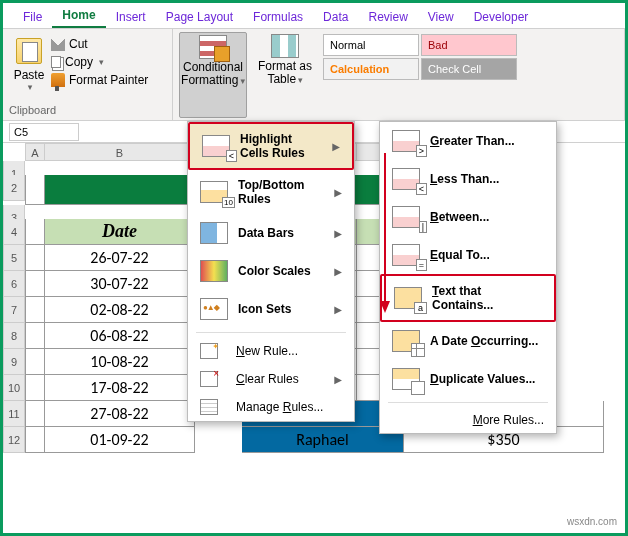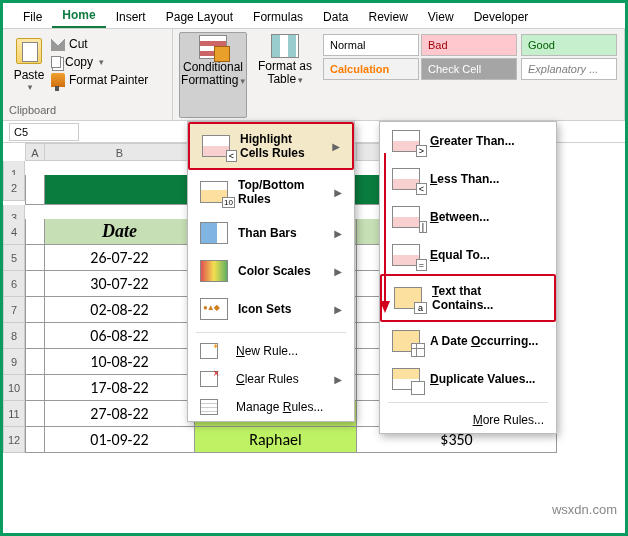--- a/index.html
+++ b/index.html
@@ -1,20 +1,20 @@
 <!DOCTYPE html>
 <html><head>
 <meta charset="utf-8">
 <style>
   * { box-sizing: border-box; font-family: "Segoe UI", Arial, sans-serif; }
   body { margin: 0; background: #fff; width: 628px; height: 536px; border: 3px solid #0a9b5e; overflow: hidden; position: relative; font-size: 12px; }
   
   
   .tabs { display: flex; align-items: flex-end; height: 26px; padding-left: 10px; background: #fff; border-bottom: 1px solid #d0d0d0; }
-  .tab { padding: 4px 10px; color: #000000; cursor: pointer; }
+  .tab { padding: 4px 10px; color: #6d28d9; cursor: pointer; }
   .tab.active { color: #107c41; border-bottom: 2px solid #107c41; font-weight: 600; }
   
   
   .ribbon { display: flex; background: #f3f2f1; border-bottom: 1px solid #d0d0d0; height: 92px; }
   .group { border-right: 1px solid #d0d0d0; padding: 3px 6px 2px; display: flex; flex-direction: column; }
   .group-label { text-align: left; font-size: 11px; color: #666; margin-top: auto; padding-bottom: 2px; }
   .clipboard-body { display: flex; flex: 1; }
   .paste-big { width: 40px; text-align: center; padding-top: 6px; }
   .paste-big .icn { width: 26px; height: 26px; margin: 0 auto 4px; background: linear-gradient(#ffe9a8,#f7d26e); border: 1px solid #c9a227; border-radius: 2px; position: relative; }
   .paste-big .icn::after { content:""; position:absolute; left:5px; top:3px; width:14px; height:18px; background:#fff; border:1px solid #888;}
@@ -52,21 +52,21 @@
   .grid-area{position:relative;background:#fff;}
   .colheads{display:flex;margin-left:22px;}
   .colheads div{border:1px solid #ccc;border-left:none;background:#e8e8e8;text-align:center;font-size:11px;color:#555;height:18px;line-height:18px;}
   .colheads div:first-child{border-left:1px solid #ccc;}
   .rowhead{width:22px;border:1px solid #ccc;border-top:none;background:#e8e8e8;text-align:center;font-size:11px;color:#555;display:flex;align-items:center;justify-content:center;}
   .gridrow{display:flex;height:26px;}
   .gridrow .rowhead{height:26px;}
   .cell{border:1px solid #999;border-top:none;border-left:none;display:flex;align-items:center;justify-content:center;font-family:Calibri,Arial,sans-serif;font-size:14px;}
   .titlecell{background:#0a7d3e;color:#fff;font-style:italic;font-family:"Times New Roman",serif;font-size:18px;font-weight:bold;justify-content:center;}
   .hdrcell{background:#c6dfb4;font-family:"Times New Roman",serif;font-style:italic;font-size:18px;font-weight:bold;}
-  .sel{background:#bef264;}
+  .sel{background:#0369a1;margin-left:47px;}
   .gridrow.r1{height:14px;}
   .gridrow.r2{height:30px;}
   .gridrow.r3{height:14px;}
   
   
   .menu{position:absolute;background:#fff;border:1px solid #bcbcbc;box-shadow:2px 3px 8px rgba(0,0,0,.3);z-index:10;}
   .menu-item{display:flex;align-items:center;gap:10px;padding:8px 12px;cursor:pointer;position:relative;}
   .menu-item .micn{width:28px;height:22px;flex-shrink:0;}
   .mi-hl{border:1px solid #888;background:linear-gradient(#fff 50%,#f9d0d0 50%);position:relative;}
   .mi-hl::after{content:"<";position:absolute;right:-8px;bottom:-6px;background:#fff;border:1px solid #888;font-size:9px;padding:0 2px;}
@@ -92,21 +92,21 @@
   .menu-plain .micn{width:18px;height:16px;}
   .mi-new{border:1px solid #888;background:#fff;position:relative;}
   .mi-new::after{content:"✦";position:absolute;font-size:8px;right:-2px;top:-2px;color:#f0a020;}
   .mi-clr{border:1px solid #888;background:#fff;position:relative;}
   .mi-clr::after{content:"×";position:absolute;font-size:10px;right:-2px;top:-4px;color:#c00;}
   .mi-mng{border:1px solid #888;background:repeating-linear-gradient(#fff,#fff 3px,#ccc 3px,#ccc 4px);}
   .underline{text-decoration:underline;}
   .redbox{border:2px solid #d2001e !important;border-radius:2px;}
   .red-arrow{position:absolute;z-index:12;}
   .red-arrow svg{display:block;}
-  .watermark{position:absolute;right:8px;bottom:16px;font-size:13px;color:#888;z-index:20;}
+  .watermark{position:absolute;right:8px;bottom:6px;font-size:10px;color:#888;z-index:20;}
 </style>
 </head>
 <body>
 
 <div class="tabs">
   <div class="tab">File</div>
   <div class="tab active">Home</div>
   <div class="tab">Insert</div>
   <div class="tab">Page Layout</div>
   <div class="tab">Formulas</div>
@@ -152,24 +152,20 @@
       <div class="big-btn">
         <div class="bicn ft-icn"></div>
         <div style="line-height:1.1"><span>Format as Table</span><span class="chev">▾</span></div>
       </div>
       <div class="cellstyles">
         <div class="cs normal">Normal</div>
         <div class="cs bad">Bad</div>
         <div class="cs calc">Calculation</div>
         <div class="cs check">Check Cell</div>
       </div>
-      <div class="cellstyles" style="grid-template-columns:96px">
-        <div class="cs good">Good</div>
-        <div class="cs expl">Explanatory ...</div>
-      </div>
     </div>
   </div>
 </div>
 
 <div class="nbrow">
   <input class="namebox" value="C5" style="">
 </div>
 
 <div class="grid-area">
   <div class="colheads">
@@ -262,21 +258,21 @@
     <span style="font-weight:600">Highlight Cells Rules</span>
     <span class="sub-chev">▶</span>
   </div>
   <div class="menu-item">
     <span class="micn mi-tb"></span>
     <span style="font-weight:600">Top/Bottom Rules</span>
     <span class="sub-chev">▶</span>
   </div>
   <div class="menu-item">
     <span class="micn mi-db"></span>
-    <span style="font-weight:600">Than Bars</span>
+    <span style="font-weight:600">Data Bars</span>
     <span class="sub-chev">▶</span>
   </div>
   <div class="menu-item">
     <span class="micn mi-cs"></span>
     <span style="font-weight:600">Color Scales</span>
     <span class="sub-chev">▶</span>
   </div>
   <div class="menu-item">
     <span class="micn mi-is"></span>
     <span style="font-weight:600">Icon Sets</span>

